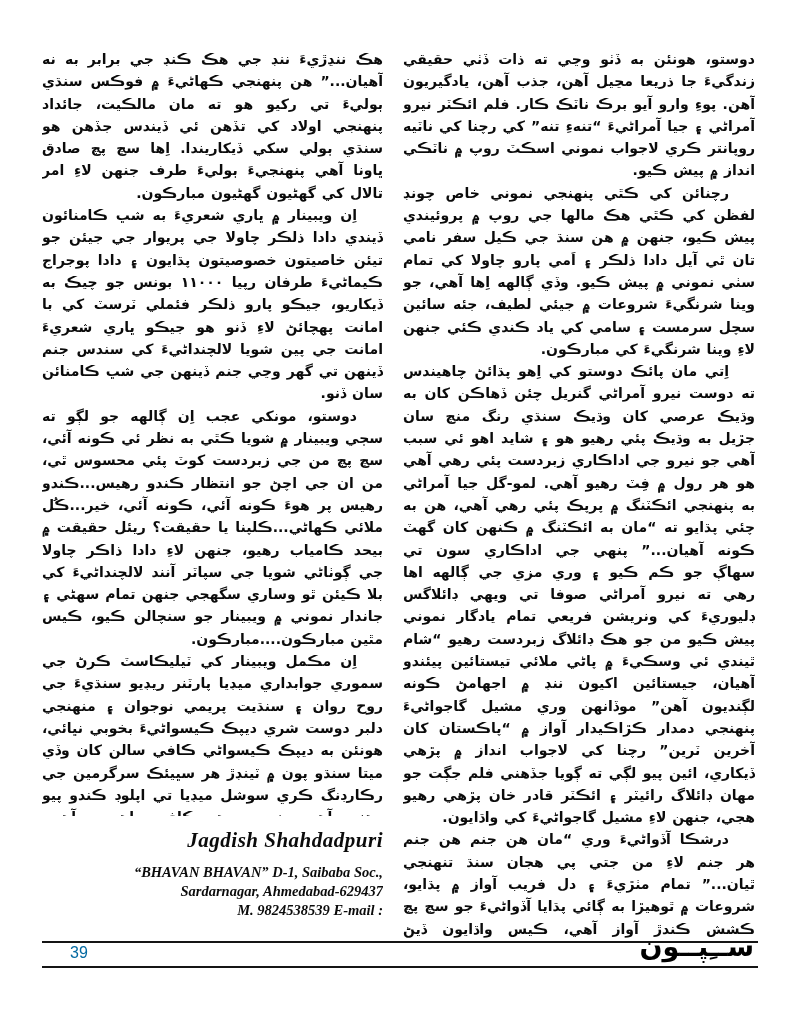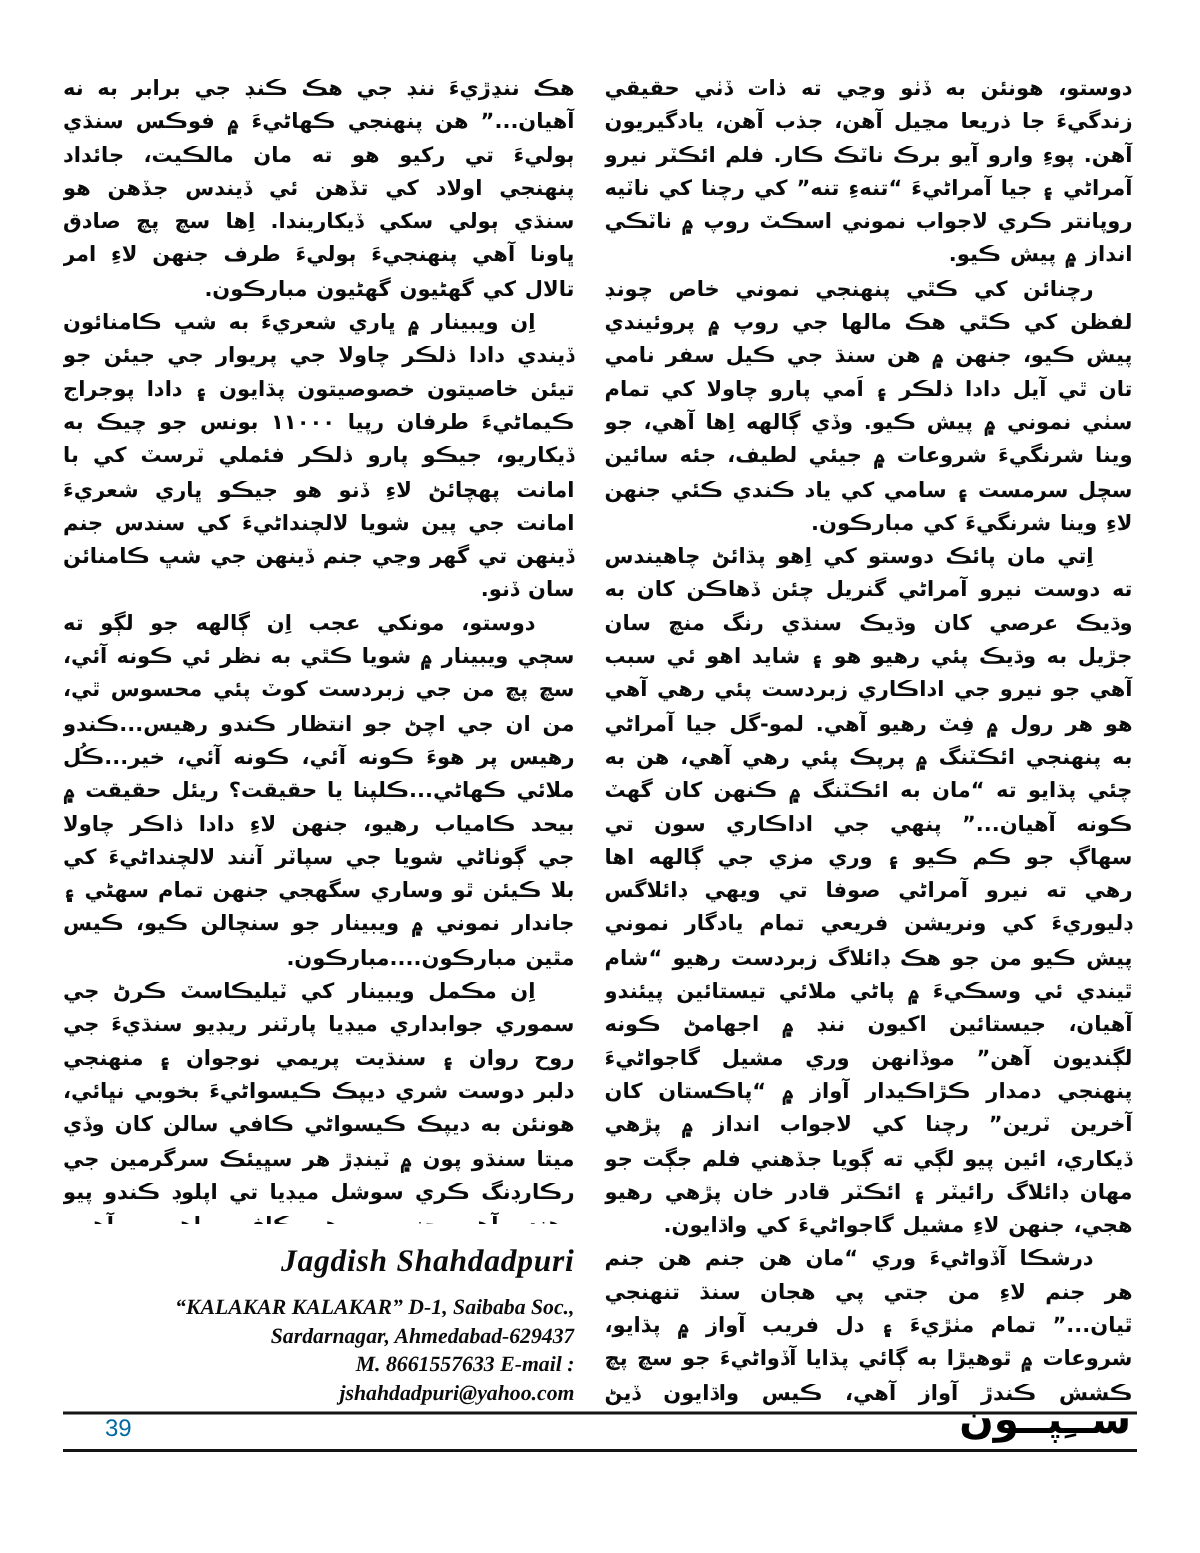--- a/index.html
+++ b/index.html
@@ -92,24 +92,23 @@
     <section class="col col-left">
       <div class="paras paras-left">
           <p class="para">هڪ ننڍڙيءَ ننڊ جي هڪ ڪنڊ جي برابر به نه آهيان...” هن پنهنجي ڪهاڻيءَ ۾ فوڪس سنڌي ٻوليءَ تي رکيو هو ته مان مالڪيت، جائداد پنهنجي اولاد کي تڏهن ئي ڏيندس جڏهن هو سنڌي ٻولي سکي ڏيکاريندا. اِها سچ پچ صادق ڀاونا آهي پنهنجيءَ ٻوليءَ طرف جنهن لاءِ امر تالال کي گهڻيون گهڻيون مبارڪون.</p>
           <p class="para">اِن ويبينار ۾ ڀاري شعريءَ به شڀ ڪامنائون ڏيندي دادا ذلڪر چاولا جي پريوار جي جيئن جو تيئن خاصيتون خصوصيتون پڌايون ۽ دادا پوجراج ڪيماڻيءَ طرفان رپيا ١١٠٠٠ بونس جو چيڪ به ڏيکاريو، جيڪو پارو ذلڪر فئملي ٽرسٽ کي با امانت پهچائڻ لاءِ ڏنو هو جيڪو ڀاري شعريءَ امانت جي پين شويا لالچنداڻيءَ کي سندس جنم ڏينهن تي گهر وڃي جنم ڏينهن جي شڀ ڪامنائن سان ڏنو.</p>
           <p class="para">دوستو، مونکي عجب اِن ڳالهه جو لڳو ته سڄي ويبينار ۾ شويا ڪٿي به نظر ئي ڪونه آئي، سچ پچ من جي زبردست کوٽ پئي محسوس ٿي، من ان جي اچڻ جو انتظار ڪندو رهيس...ڪندو رهيس پر هوءَ ڪونه آئي، ڪونه آئي، خير...ڪُل ملائي ڪهاڻي...ڪلپنا يا حقيقت؟ ريئل حقيقت ۾ بيحد ڪامياب رهيو، جنهن لاءِ دادا ذاڪر چاولا جي ڳوٺاڻي شويا جي سپاٽر آنند لالچنداڻيءَ کي بلا ڪيئن ٿو وساري سگهجي جنهن تمام سهڻي ۽ جاندار نموني ۾ ويبينار جو سنچالن ڪيو، ڪيس مٿين مبارڪون....مبارڪون.</p>
           <p class="para">اِن مڪمل ويبينار کي ٽيليڪاسٽ ڪرڻ جي سموري جوابداري ميڊيا پارٽنر ريڊيو سنڌيءَ جي روح روان ۽ سنڌيت پريمي نوجوان ۽ منهنجي دلبر دوست شري ديپڪ ڪيسواڻيءَ بخوبي نڀائي، هونئن به ديپڪ ڪيسواڻي ڪافي سالن کان وڏي ميتا سنڌو پون ۾ ٽينڊڙ هر سڀيئڪ سرگرمين جي رڪارڊنگ ڪري سوشل ميڊيا تي اپلوڊ ڪندو پيو رهندو آهي جنهن ۾ هو ڪافي ماهر به آهي، ڪيس اڄ مبارڪون ڏيڻ کانسواءِ رهي نٿو سگهجي.</p>
         </div>
 
       <div class="signature">
         <div class="sig-name">Jagdish Shahdadpuri</div>
-        <div class="sig-line">“KALAKAR KALAKAR” D-1, Saibaba Soc.,</div>
+        <div class="sig-line">“BHAVAN BHAVAN” D-1, Saibaba Soc.,</div>
         <div class="sig-line">Sardarnagar, Ahmedabad-629437</div>
-        <div class="sig-line">M. 8661557633 E-mail :</div>
-        <div class="sig-line">jshahdadpuri@yahoo.com</div>
+        <div class="sig-line">M. 9824538539 E-mail :</div>
       </div>
     </section>
 
   </div>
 
   <div class="rule rule-top"></div>
   <div class="rule rule-bottom"></div>
 
   <div class="page-number">39</div>
 

